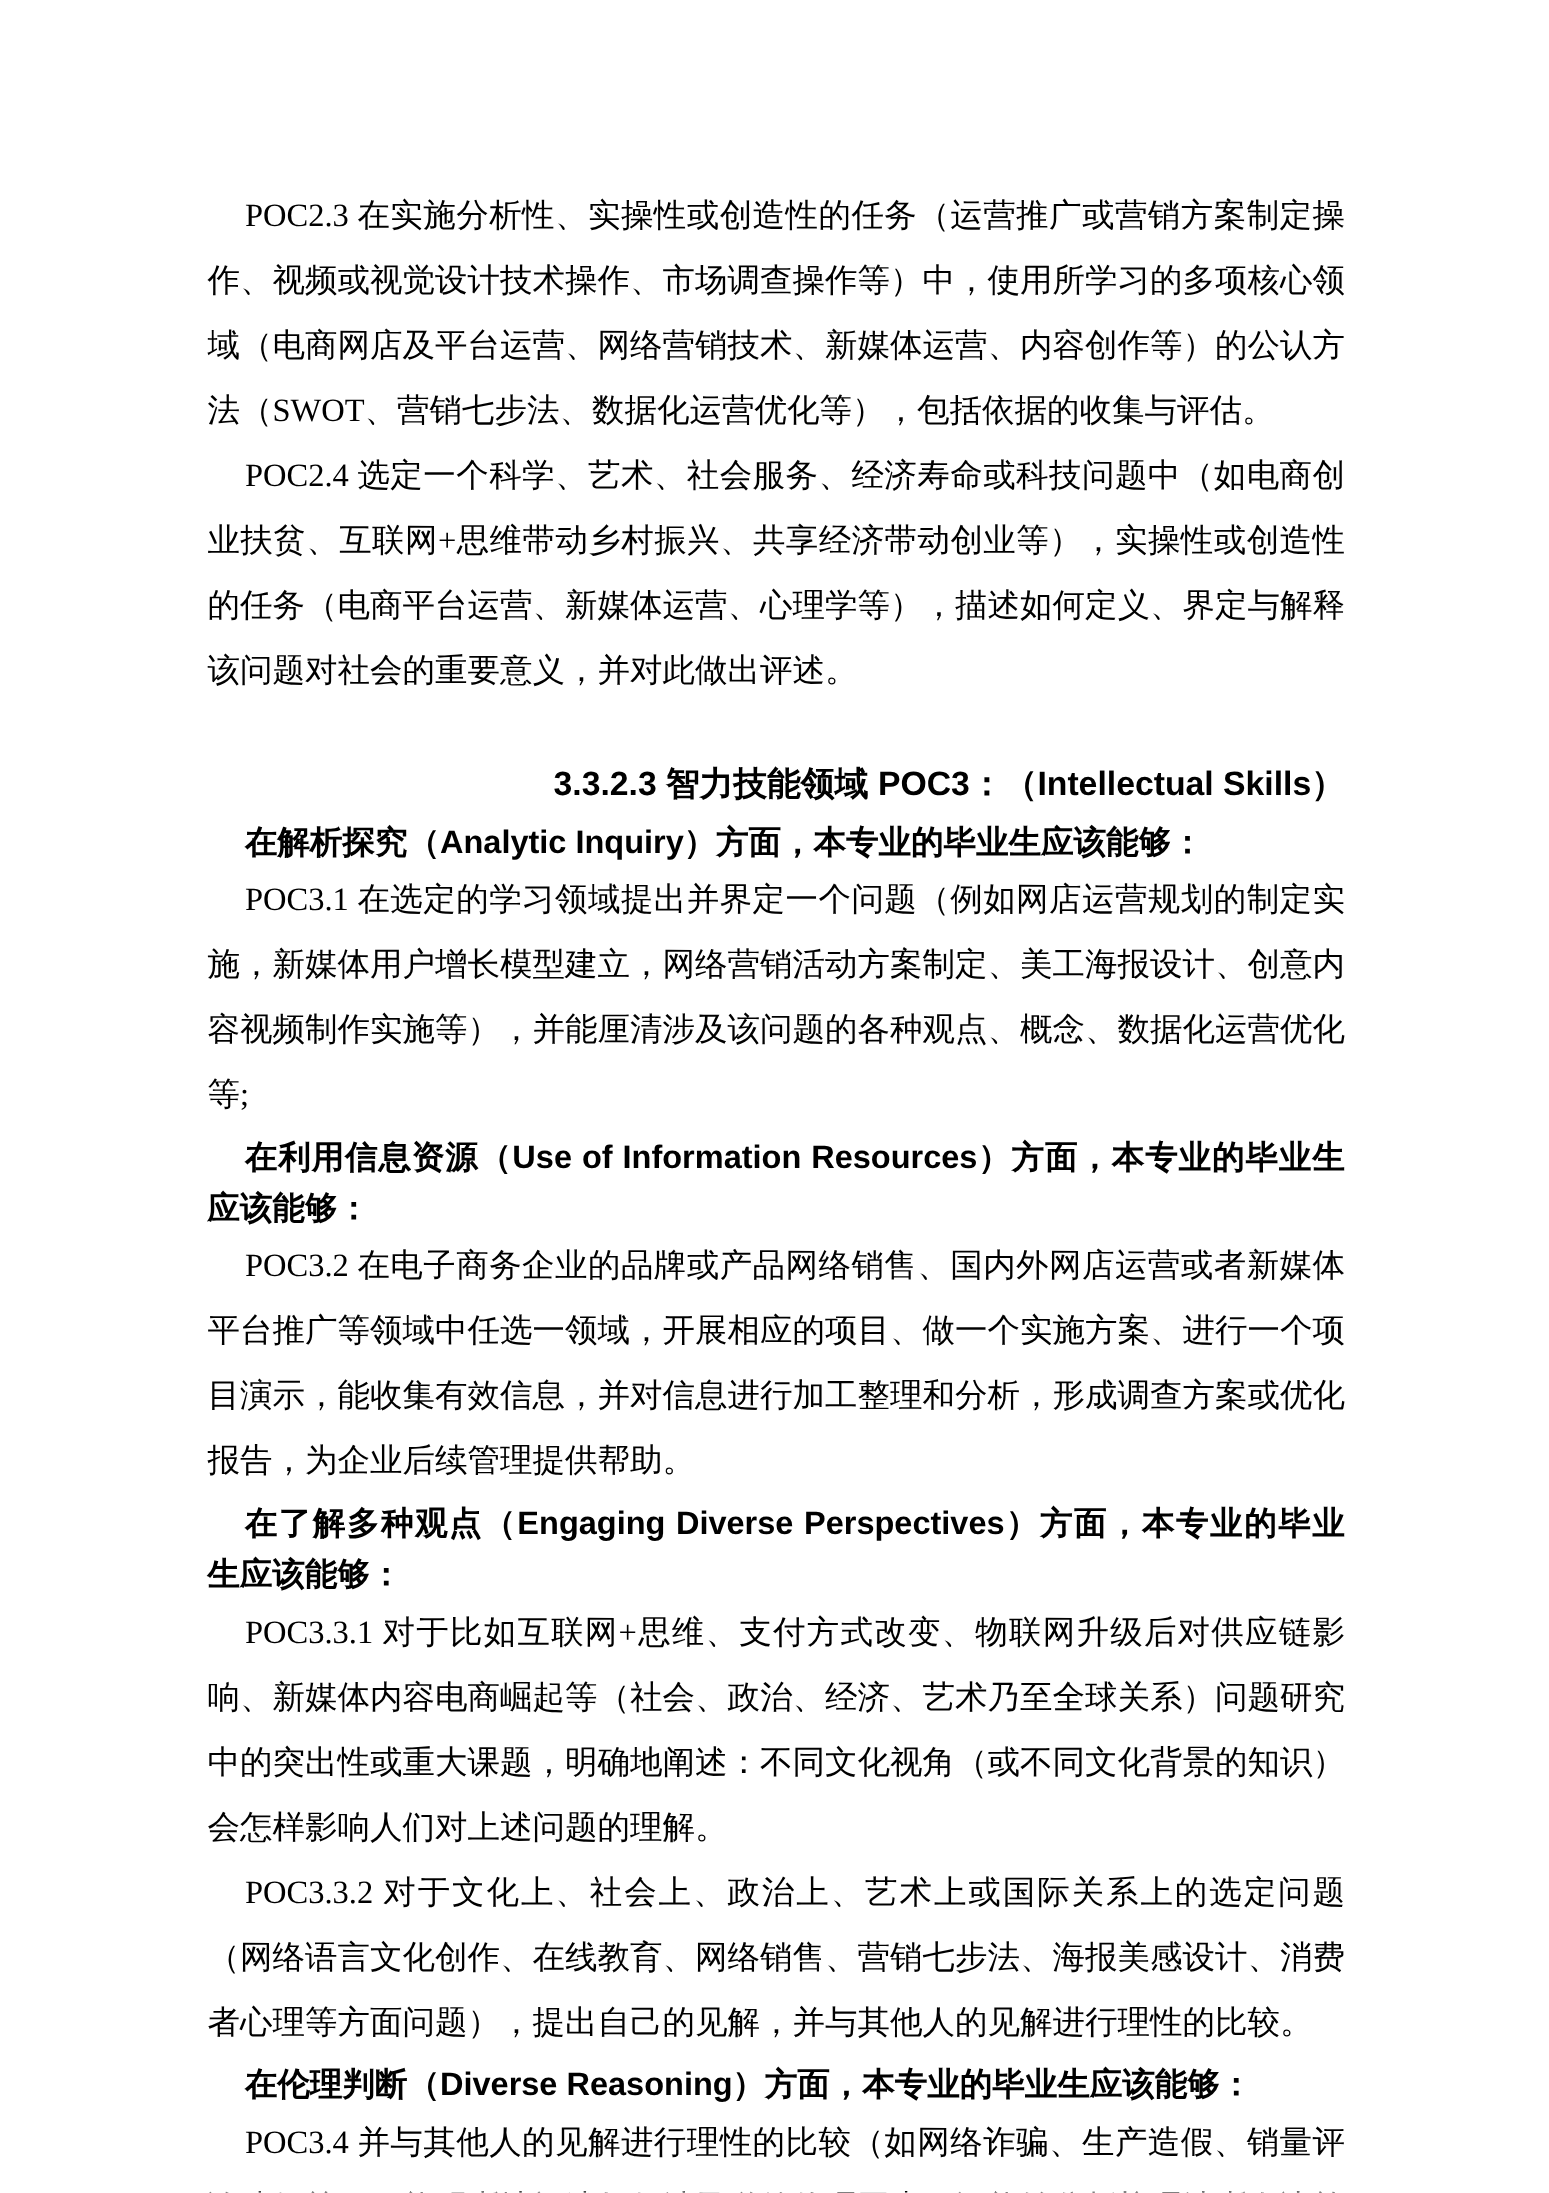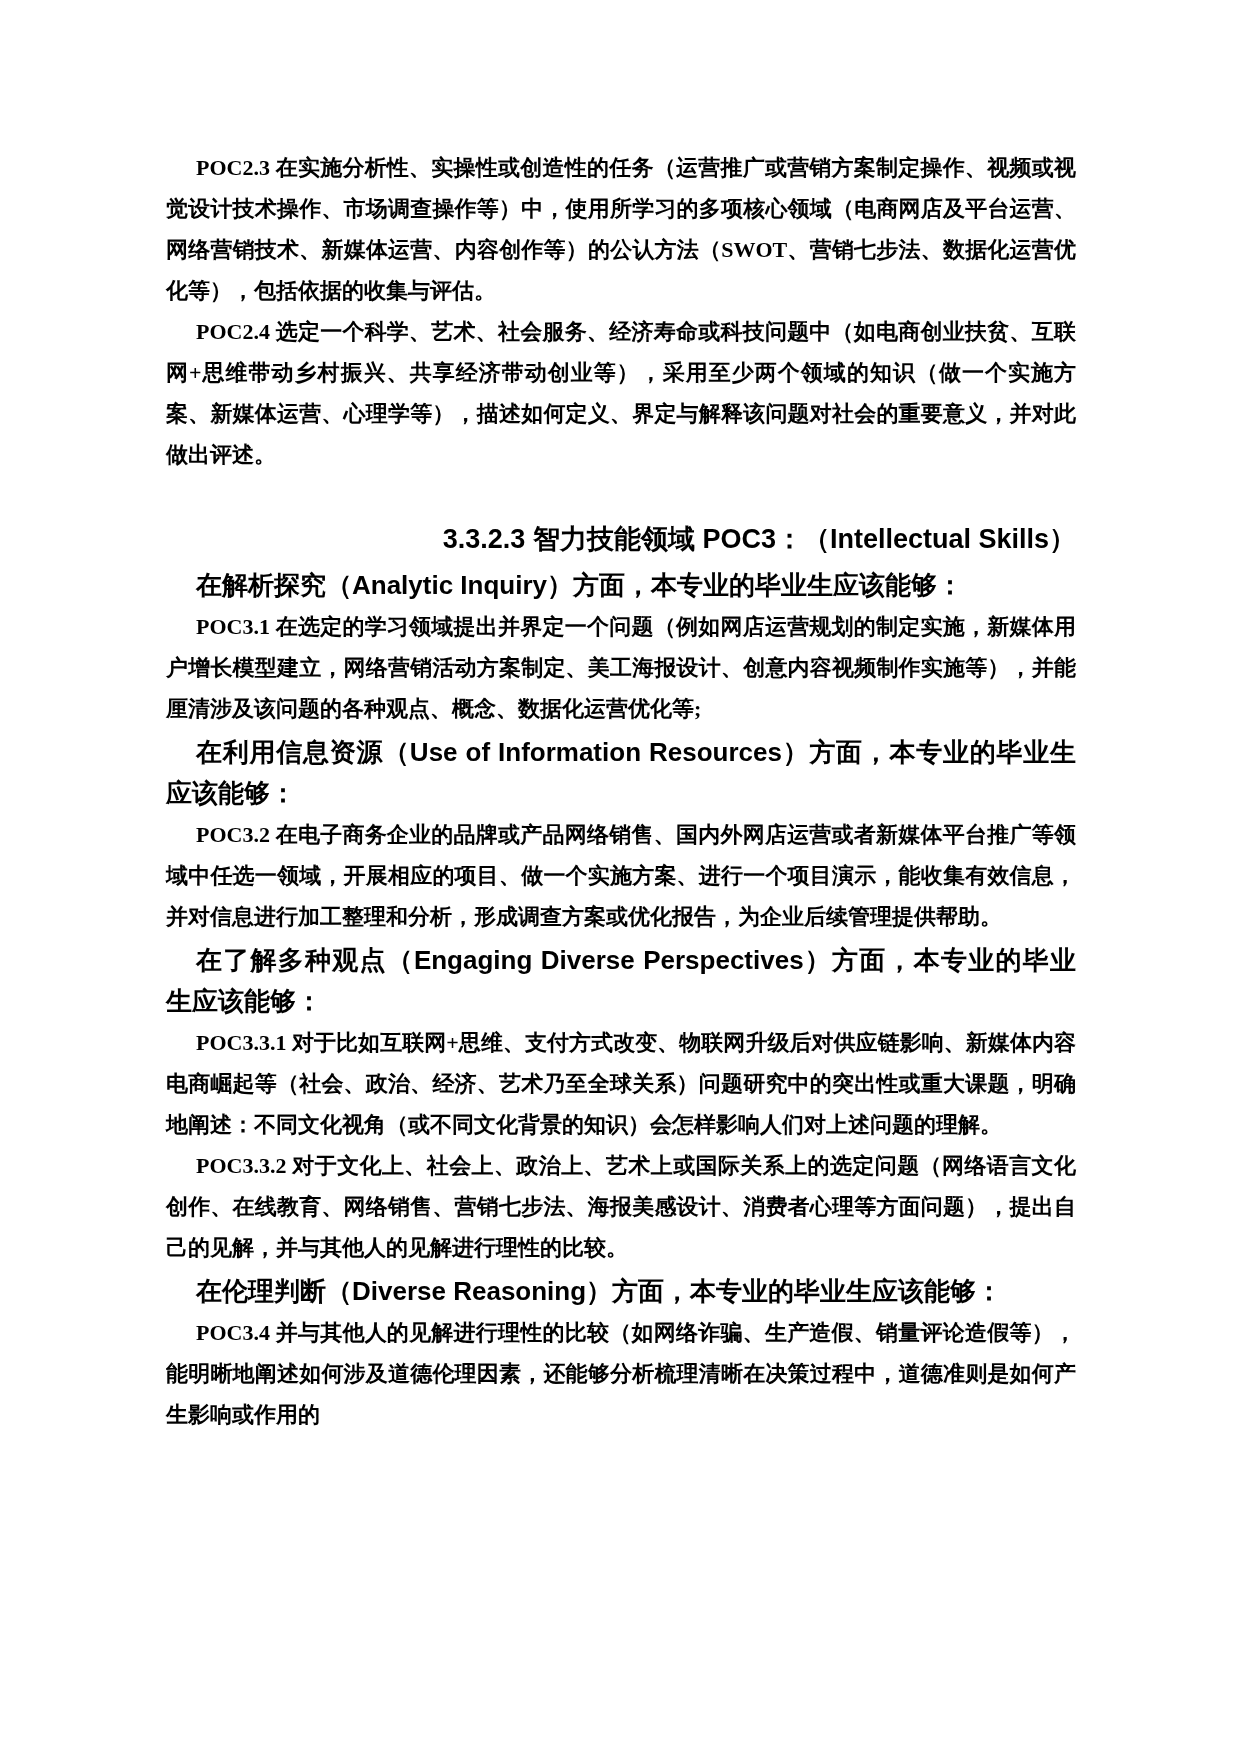--- a/index.html
+++ b/index.html
@@ -20,26 +20,26 @@
     background: #ffffff;
   }
   .content {
     position: absolute;
     left: 166px;
     top: 147px;
     width: 910px;
   }
   .para {
     margin: 0;
-    font-size: 22px;
-    line-height: 41px;
+    font-size: 26px;
+    line-height: 52px;
     text-align: justify;
     text-indent: 30px;
     font-family: "Liberation Serif", "DejaVu Serif", serif;
-    font-weight: bold;
+    font-weight: normal;
   }
   .subhead {
     margin: 3px 0 0 0;
     font-size: 26px;
     line-height: 41px;
     text-align: justify;
     text-indent: 30px;
     font-weight: bold;
     font-family: "Liberation Sans", "DejaVu Sans", sans-serif;
   }
@@ -54,21 +54,21 @@
   }
 </style>
 </head>
 <body>
 
 <div class="sheet">
   <div class="content">
 
     <p class="para">POC2.3 在实施分析性、实操性或创造性的任务（运营推广或营销方案制定操作、视频或视觉设计技术操作、市场调查操作等）中，使用所学习的多项核心领域（电商网店及平台运营、网络营销技术、新媒体运营、内容创作等）的公认方法（SWOT、营销七步法、数据化运营优化等），包括依据的收集与评估。</p>
 
-    <p class="para">POC2.4 选定一个科学、艺术、社会服务、经济寿命或科技问题中（如电商创业扶贫、互联网+思维带动乡村振兴、共享经济带动创业等），采用至少两个领域的知识（做一个实施方案、新媒体运营、心理学等），描述如何定义、界定与解释该问题对社会的重要意义，并对此做出评述。</p>
+    <p class="para">POC2.4 选定一个科学、艺术、社会服务、经济寿命或科技问题中（如电商创业扶贫、互联网+思维带动乡村振兴、共享经济带动创业等），实操性或创造性的任务（电商平台运营、新媒体运营、心理学等），描述如何定义、界定与解释该问题对社会的重要意义，并对此做出评述。</p>
 
     <h2 class="section-heading">3.3.2.3 智力技能领域 POC3：（Intellectual Skills）</h2>
 
     <p class="subhead">在解析探究（Analytic Inquiry）方面，本专业的毕业生应该能够：</p>
 
     <p class="para">POC3.1 在选定的学习领域提出并界定一个问题（例如网店运营规划的制定实施，新媒体用户增长模型建立，网络营销活动方案制定、美工海报设计、创意内容视频制作实施等），并能厘清涉及该问题的各种观点、概念、数据化运营优化等;</p>
 
     <p class="subhead">在利用信息资源（Use of Information Resources）方面，本专业的毕业生应该能够：</p>
 
     <p class="para">POC3.2 在电子商务企业的品牌或产品网络销售、国内外网店运营或者新媒体平台推广等领域中任选一领域，开展相应的项目、做一个实施方案、进行一个项目演示，能收集有效信息，并对信息进行加工整理和分析，形成调查方案或优化报告，为企业后续管理提供帮助。</p>

